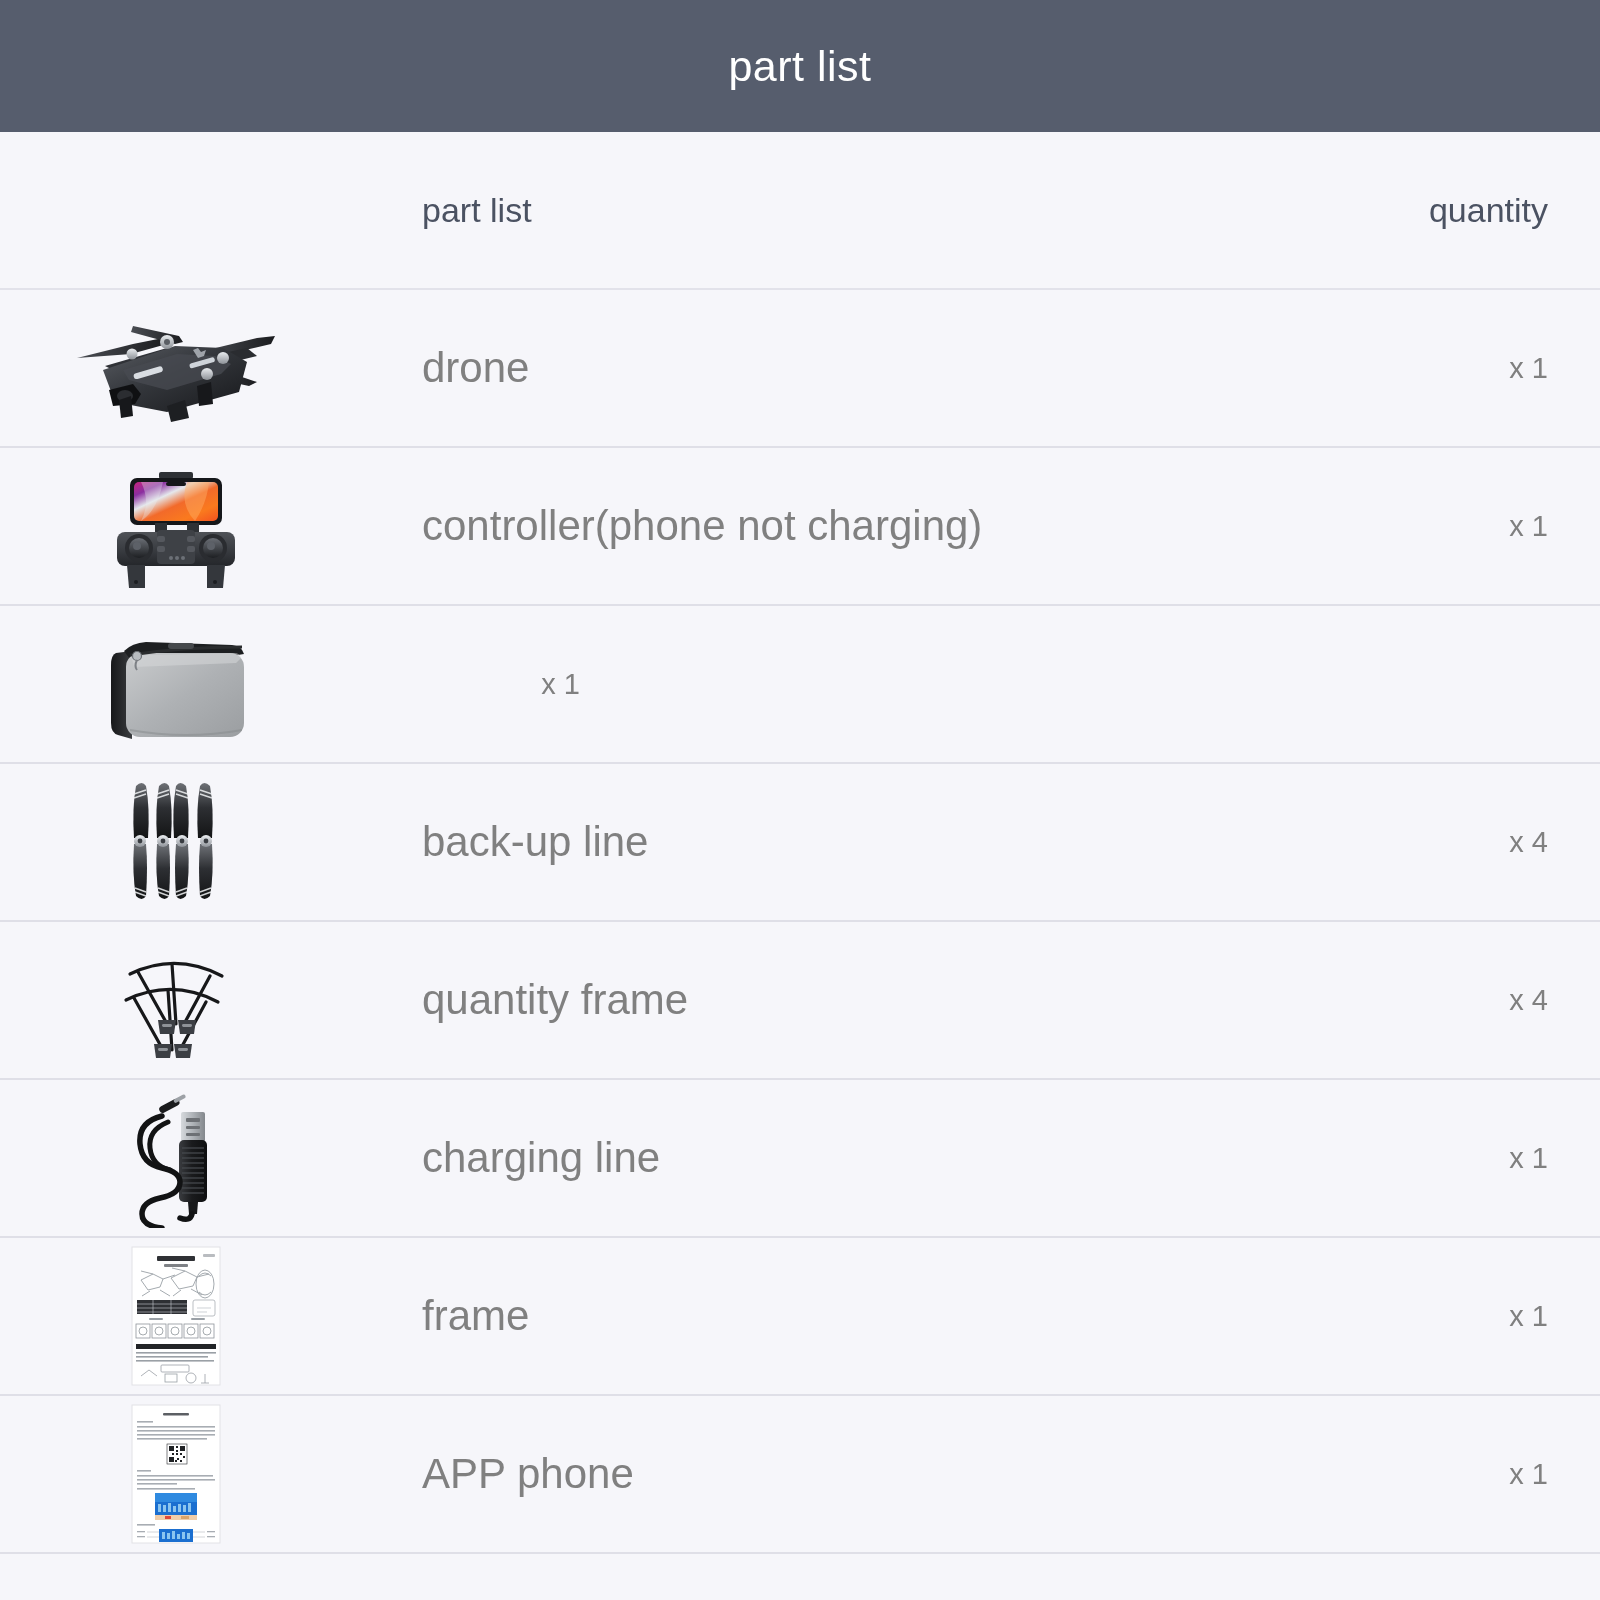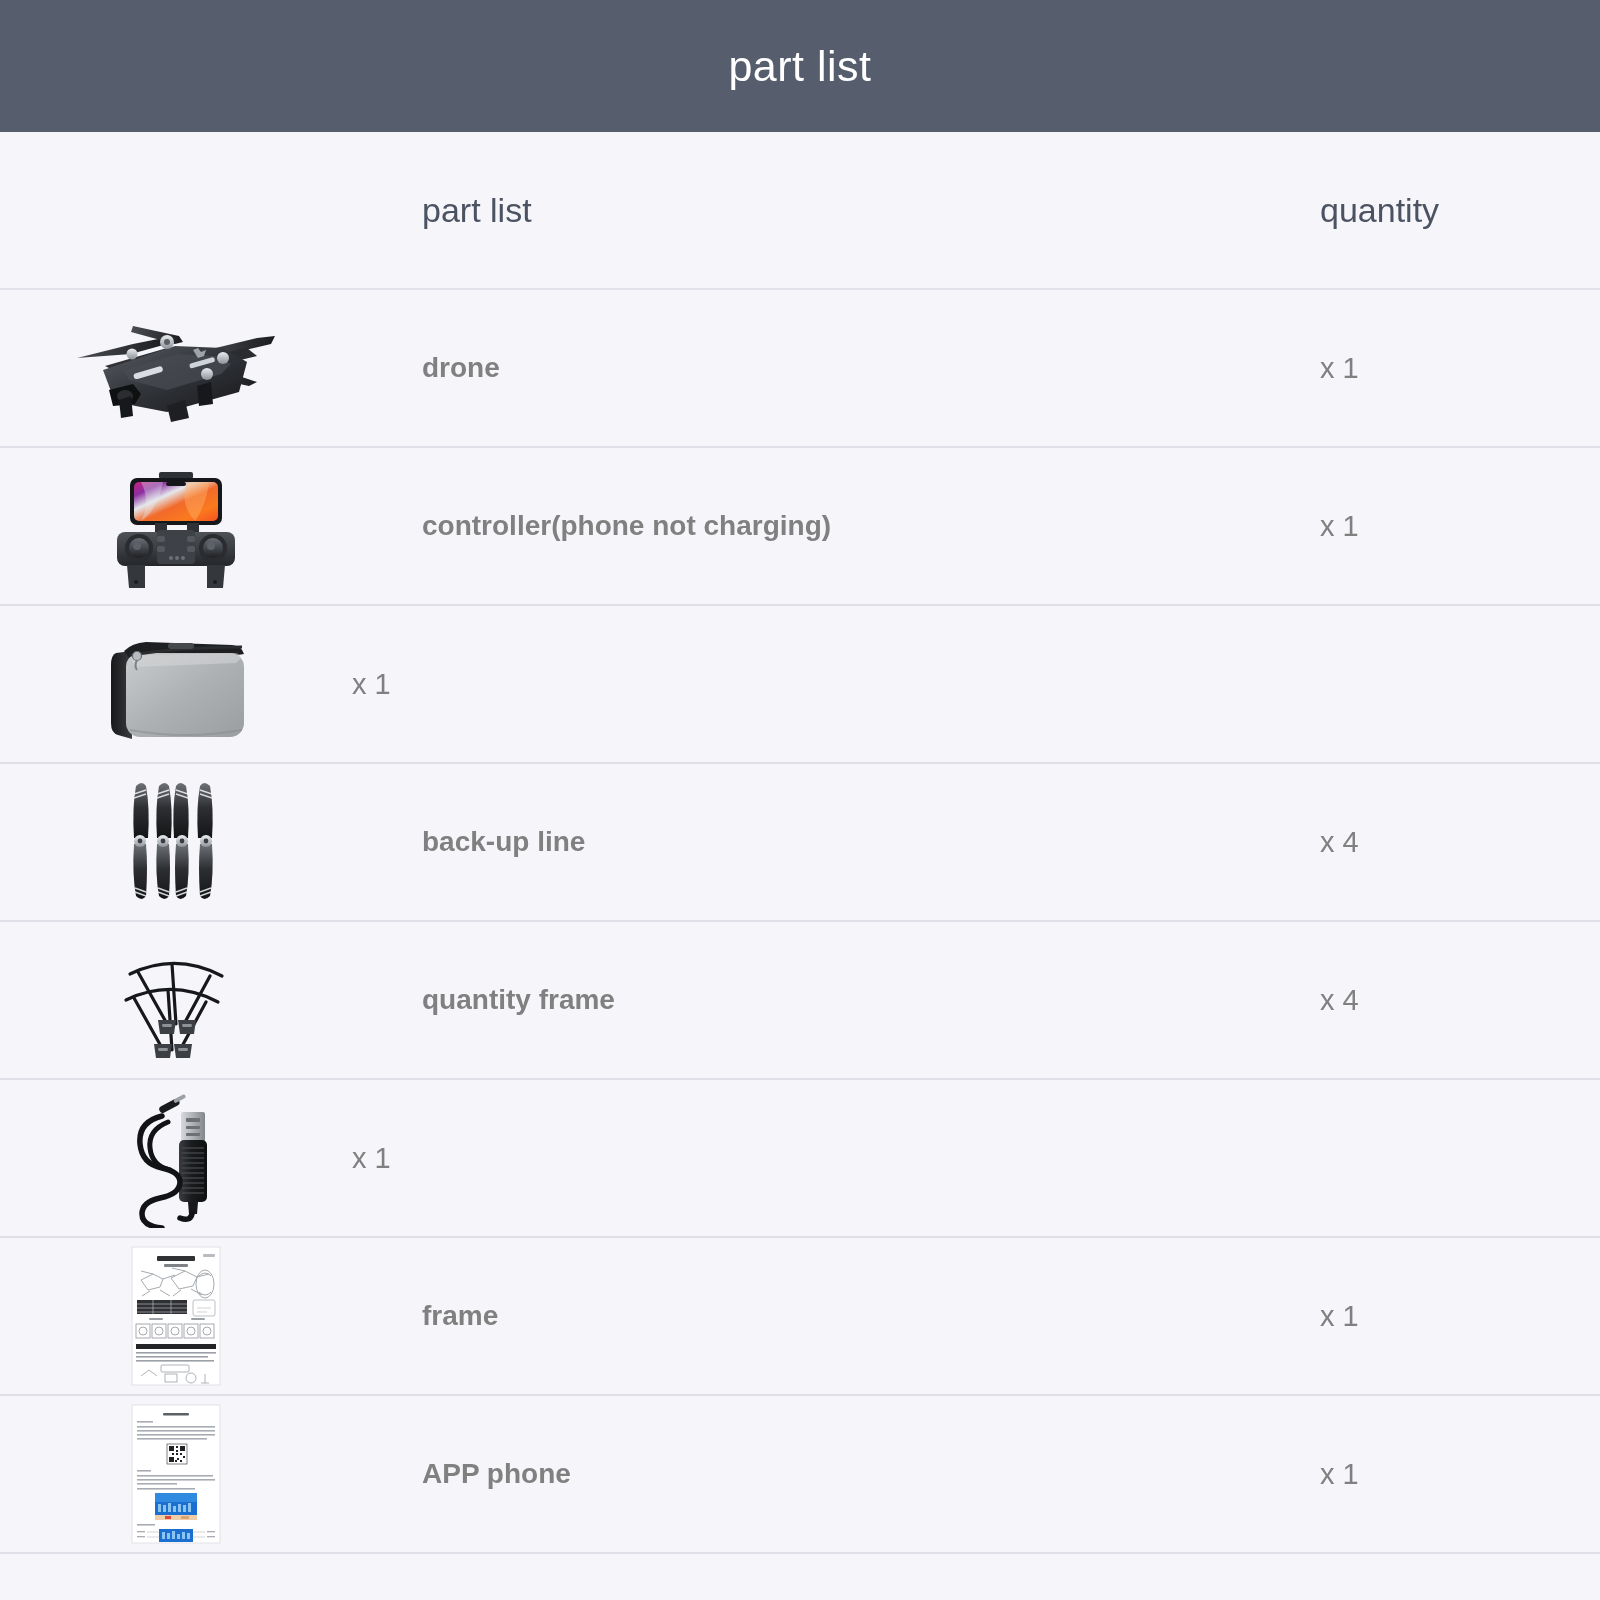--- a/index.html
+++ b/index.html
@@ -29,26 +29,26 @@
     width:1600px;
     display:flex;
     align-items:center;
     border-bottom:2px solid #dfdfe7;
   }
   .row.head{ height:158px; border-bottom:2px solid #e2e2ea; }
   .row.item{ height:158px; }
 
   .col-img{ width:352px; display:flex; align-items:center; justify-content:center; height:100%; }
   .col-name{ flex:1; padding-left:70px; }
-  .col-qty{ width:280px; text-align:left; padding-right:52px; }
+  .col-qty{ width:280px; text-align:right; padding-right:52px; }
 
   .head .col-name, .head .col-qty{
     color:#4b5262; font-size:34px; font-weight:400;
   }
-  .item .col-name{ color:#808080; font-size:28px; font-weight:700; }
+  .item .col-name{ color:#808080; font-size:42px; font-weight:400; }
   .item .col-qty{ color:#808080; font-size:29px; font-weight:400; }
 
   
   .art{ position:relative; }
 
   
   .drone{ width:210px; height:120px; }
   
   .ctrl{ width:150px; height:128px; }
   
@@ -362,20 +362,21 @@
         <rect x="34" y="20" width="22" height="7" rx="3.5" fill="#1a1b1d" transform="rotate(-28 34 20)"></rect>
         <rect x="49" y="12" width="13" height="4" rx="2" fill="#9da1a6" transform="rotate(-28 49 12)"></rect>
 
         <path d="M38 28 q-24 6 -22 28 q2 20 22 24 q18 4 18 14
                  q0 12 -20 16 q-18 4 -18 16 q0 12 20 14" fill="none" stroke="#121314" stroke-width="5.5" stroke-linecap="round"></path>
         <path d="M44 34 q-20 8 -18 26 q2 18 20 22" fill="none" stroke="#121314" stroke-width="5" stroke-linecap="round"></path>
 
         <path d="M56 130 q10 4 12 -4" fill="none" stroke="#121314" stroke-width="5.5" stroke-linecap="round"></path>
       </svg>
     </div>
+    <div class="col-name">charging line</div>
     <div class="col-qty">x 1</div>
   </div>
 
   <div class="row item">
     <div class="col-img">
       <svg class="art paper" viewBox="0 0 90 140">
         <rect x="1" y="1" width="88" height="138" fill="#ffffff" stroke="#e2e2e6" stroke-width="1"></rect>
 
         <rect x="26" y="10" width="38" height="5" rx="1" fill="#2f3135"></rect>
         <rect x="33" y="18" width="24" height="3" rx="1" fill="#7e8186"></rect>

